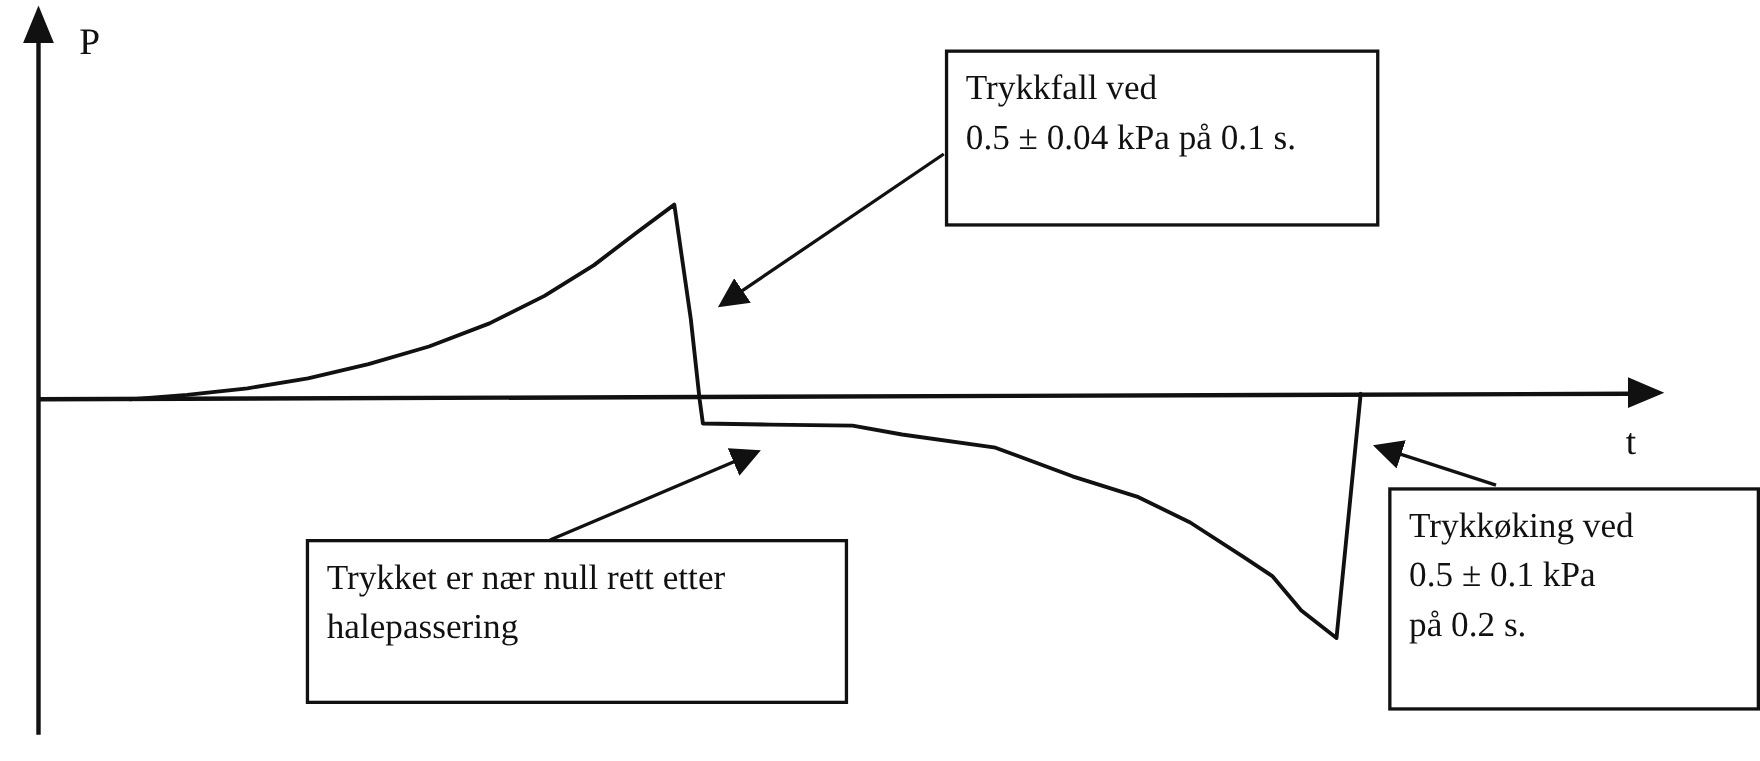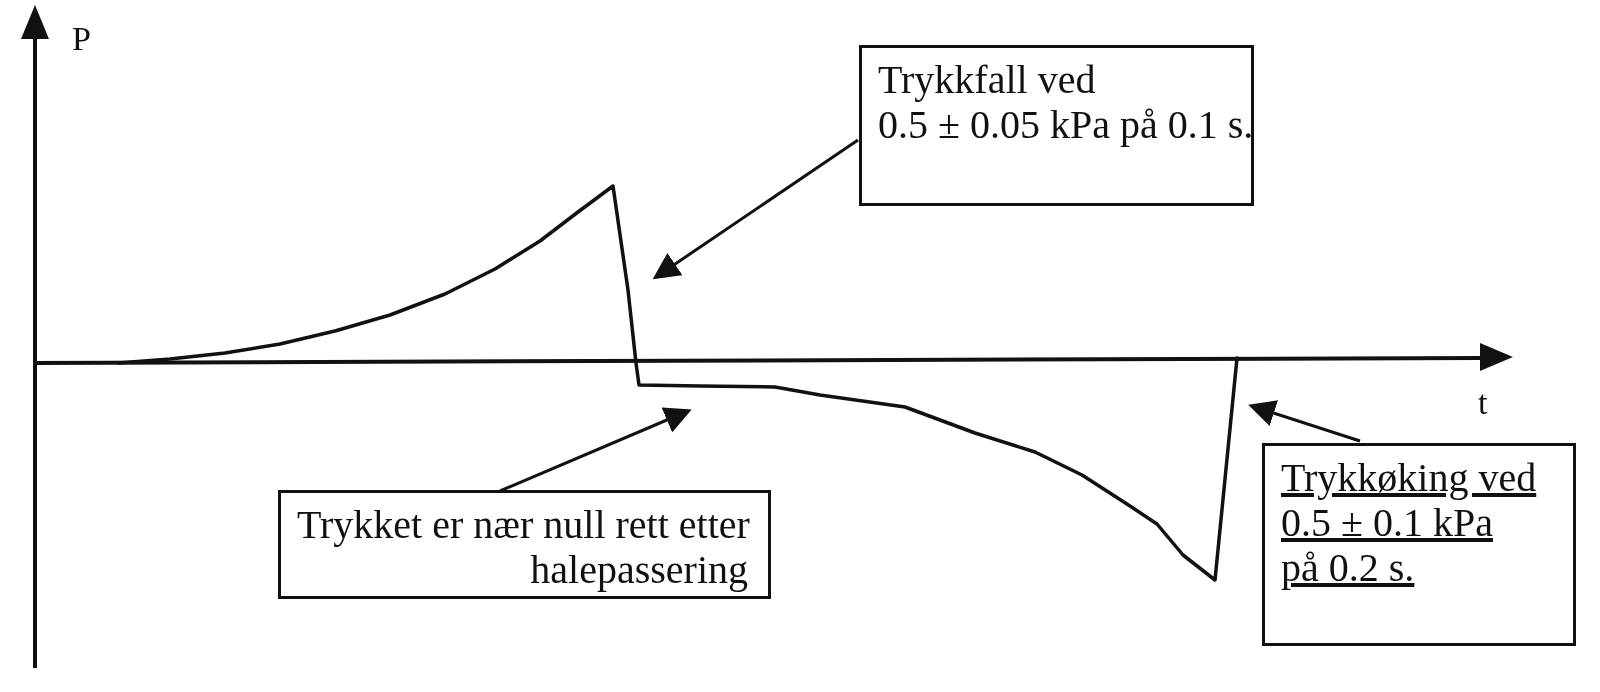--- a/index.html
+++ b/index.html
@@ -21,29 +21,29 @@
     font-size:34px;
     font-weight:400;
     color:var(--ink);
   }
   .p-label{left:72px;top:20px;}
   .t-label{left:1478px;top:384px;}
   .callout{
     position:absolute;
     border:3px solid var(--ink);
     background:var(--bg);
-    font-size:40px;
+    font-size:32px;
     line-height:45px;
-    padding:9px 20px 6px 16px;
+    padding:9px 4px 6px 16px;
     box-sizing:border-box;
   }
   .callout .line{display:block;white-space:nowrap;}
   .callout-nose{left:859px;top:45px;width:395px;height:161px;}
-  .callout-nearzero{left:278px;top:490px;width:493px;height:109px;text-align:right;}
-  .callout-tail{left:1262px;top:443px;width:314px;height:203px;text-decoration:underline;}
+  .callout-nearzero{left:278px;top:490px;width:493px;height:150px;}
+  .callout-tail{left:1262px;top:443px;width:338px;height:203px;}
 </style>
 </head>
 <body>
 
 <div class="figure">
 
   <svg width="1600" height="692" viewBox="0 0 1600 692">
     <defs>
       <marker id="ah" viewBox="0 0 10 10" refX="8.5" refY="5" markerUnits="strokeWidth" markerWidth="9" markerHeight="9" orient="auto">
         <path d="M0,0 L10,5 L0,10 z" fill="var(--ink)"></path>
@@ -70,21 +70,21 @@
     <line x1="500" y1="491" x2="688" y2="411" stroke="var(--ink)" stroke-width="3" marker-end="url(#ah)"></line>
 
     <line x1="1360" y1="441" x2="1252" y2="406" stroke="var(--ink)" stroke-width="3" marker-end="url(#ah)"></line>
   </svg>
 
   <div class="axis-label p-label">P</div>
   <div class="axis-label t-label">t</div>
 
   <div class="callout callout-nose">
     <span class="line">Trykkfall ved</span>
-    <span class="line">0.5 ± 0.05 kPa på 0.1 s.</span>
+    <span class="line">0.5 ± 0.04 kPa på 0.1 s.</span>
   </div>
 
   <div class="callout callout-nearzero">
     <span class="line">Trykket er nær null rett etter</span>
     <span class="line">halepassering</span>
   </div>
 
   <div class="callout callout-tail">
     <span class="line">Trykkøking ved</span>
     <span class="line">0.5 ± 0.1 kPa</span>

